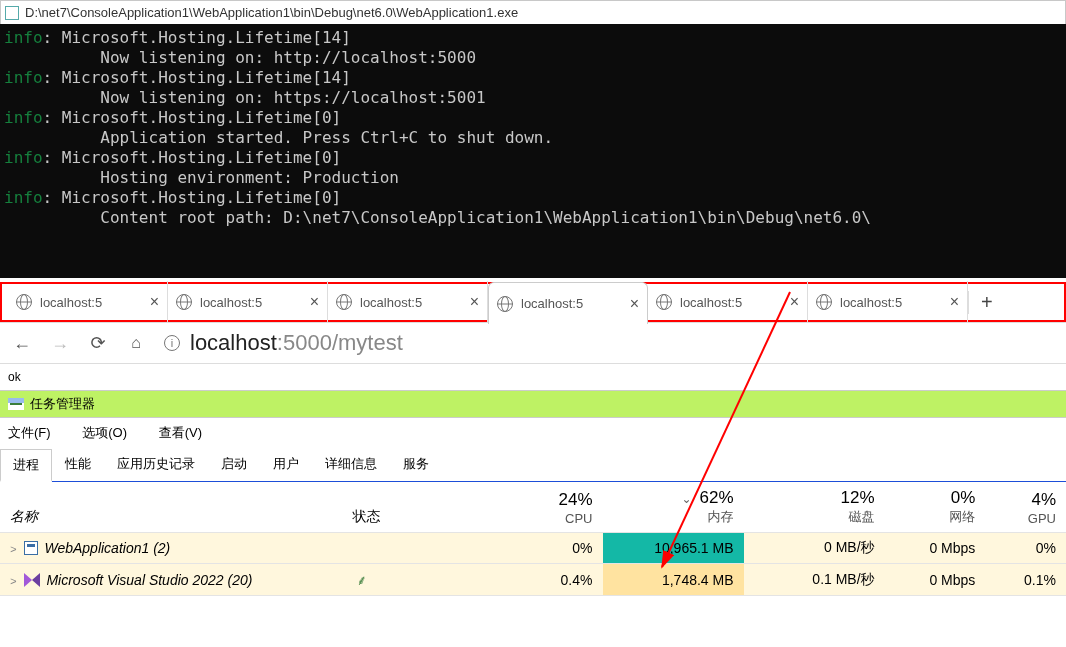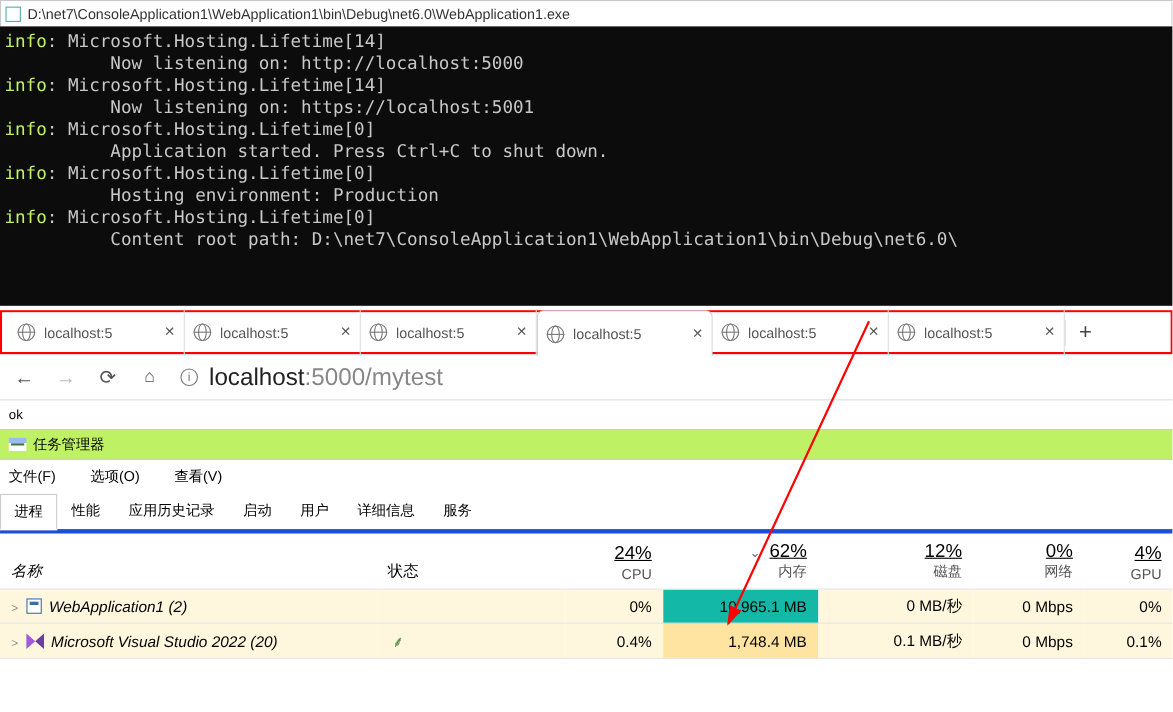--- a/index.html
+++ b/index.html
@@ -1,20 +1,20 @@
 <!DOCTYPE html>
 <html><head>
 <meta charset="utf-8">
 <style>
   * { box-sizing: border-box; }
   body { margin:0; padding:0; font-family: 'Segoe UI', Tahoma, sans-serif; font-size:13px; width:1066px; color:#000; background:#fff;}
   .console-title { background:#fff; border:1px solid #c8c8c8; border-bottom:none; height:24px; line-height:24px; padding:0 4px; font-size:13px; color:#333; display:flex; align-items:center;}
   .console-title .win-icon { width:14px; height:14px; border:1.5px solid #5aa; margin-right:6px; background:#fff; display:inline-block;}
   .console-body { background:#0c0c0c; color:#c8c8c8; font-family:'NSimSun','SimSun','Consolas',monospace; font-size:16px; line-height:20px; padding:4px 4px 40px 4px; white-space:pre; height:254px; }
-  .console-body .info { color:#bef264;margin-top:44px; }
+  .console-body .info { color:#15803d;margin-top:44px; }
   .browser { border:2px solid #f00; margin-top:4px;}
   .tab-strip { display:flex; background:#fff; padding:2px 6px; align-items:center; height:36px;}
   .tab { flex:0 0 160px; display:flex; align-items:center; border-right:1px solid #ddd; padding:0 8px; height:42px; color:#555;}
   .tab.active { background:#fff; border:1px solid #ccc; border-bottom:none; border-radius:6px 6px 0 0; position:relative; top:1px;}
   .tab .globe { width:16px;height:16px;border:1.6px solid #777;border-radius:50%; position:relative; margin-right:8px; flex-shrink:0;}
   .tab .globe::before{content:"";position:absolute;left:50%;top:-1px;bottom:-1px;width:6px;border:1.6px solid #777;border-radius:50%;transform:translateX(-50%);}
   .tab .globe::after{content:"";position:absolute;top:50%;left:-1px;right:-1px;border-top:1.6px solid #777;transform:translateY(-50%);}
   .tab span.label { flex:1; overflow:hidden; white-space:nowrap; font-size:13px;}
   .tab .close { font-size:16px; color:#555; margin-left:6px;}
   .newtab { font-size:20px; color:#444; padding:0 12px; border-left:1px solid #ddd;}
@@ -23,29 +23,29 @@
   .urlbox { display:flex; align-items:center; flex:1; }
   .urlbox .info-i { width:16px;height:16px;border:1.6px solid #777; border-radius:50%; display:flex;align-items:center;justify-content:center;font-size:11px;color:#777; margin-right:10px;}
   .url { font-size:22px; color:#888;}
   .url .dark { color:#222;}
   .page-ok { padding:6px 8px; font-size:12px;}
   .tm-title { display:flex; align-items:center; padding:4px 8px; border-bottom:1px solid #ccc; border-top:1px solid #ccc; background:#bef264;}
   .tm-title .tm-icon{ width:16px;height:12px; margin-right:6px; position:relative; background:linear-gradient(#9be 40%, #fff 40%);}
   .tm-title .tm-icon::after{content:""; position:absolute; left:2px; right:2px; bottom:1px; height:4px; border-top:2px solid #3a7d3a;}
   .tm-menu { padding:6px 8px; font-size:13px;}
   .tm-menu span { margin-right:14px;}
-  .tm-tabs { display:flex; border-bottom:4px solid #1d4ed8; font-size:13px;}
+  .tm-tabs { display:flex; border-bottom:1px solid #1d4ed8; font-size:13px;}
   .tm-tabs div { padding:6px 12px; border:1px solid transparent; border-bottom:none;}
   .tm-tabs .sel { border-color:#ccc; border-bottom:2px solid #fff; background:#fff; position:relative; top:1px;}
   table.tm { border-collapse:collapse; width:100%; table-layout:fixed;}
   table.tm th, table.tm td { border-bottom:1px solid #e4e4e4; padding:6px 10px; font-size:14px; font-weight:normal;}
   table.tm .name-col{ width:340px; text-align:left;font-style:italic;}
   table.tm .status-col{ width:170px; text-align:left;}
   table.tm th.metric-h { text-align:right; vertical-align:bottom;}
-  table.tm th .pct { font-size:17px; display:block;text-decoration:underline;}
+  table.tm th .pct { font-size:17px; display:block;}
   table.tm th .lbl { font-size:13px; color:#555;text-align:center;}
   table.tm td.metric { text-align:right;}
   .mem-mid { background:#ffe3a0;}
   .mem-hot { background:#ffb84d;}
   .row-warm td { background:#fff7dd;}
   .row-warm td.mem-hot{ background:#14b8a6;}
   .row-warm td.mem-mid{ background:#ffe3a0;}
   .chev { color:#888; font-size:11px; margin-right:8px;}
   .proc-icon { display:inline-block; width:14px;height:14px; background:#fff; border:1px solid #3a6ea5; margin-right:6px; vertical-align:-2px; position:relative;}
   .proc-icon::after{content:"";position:absolute;left:2px;right:2px;top:2px;height:3px;background:#3a6ea5;}

